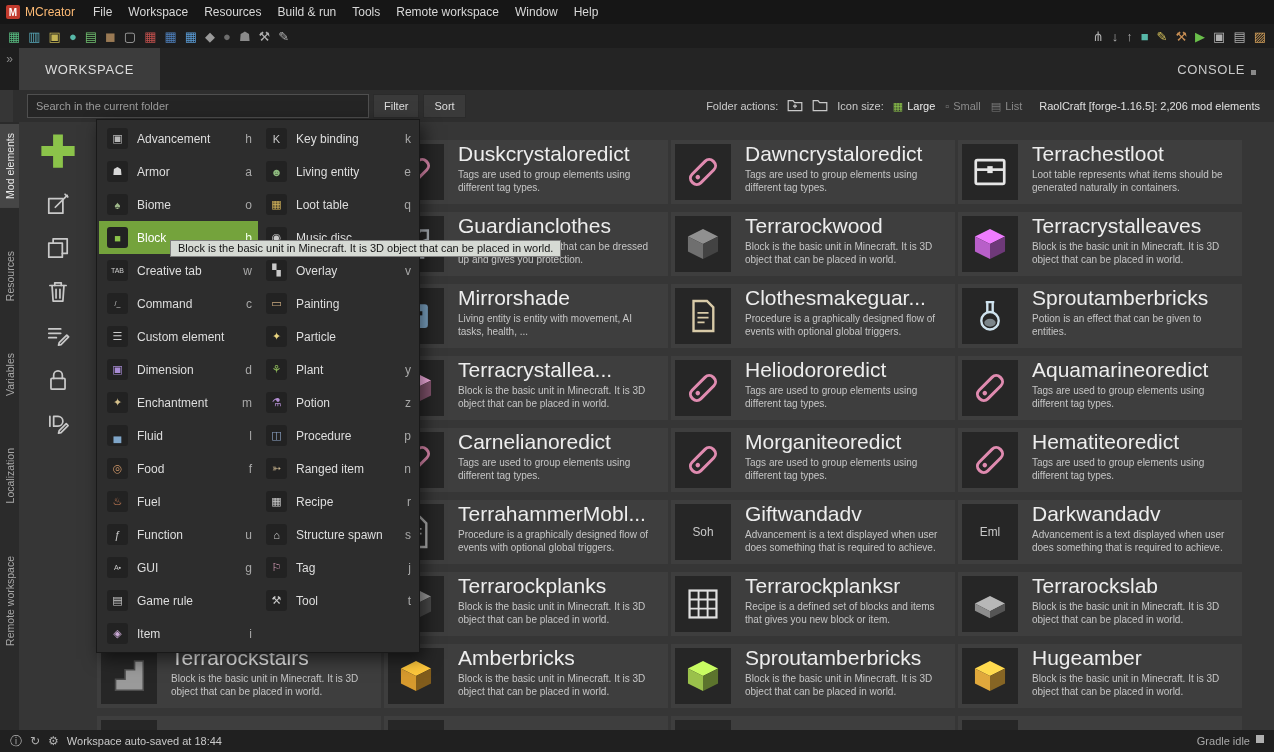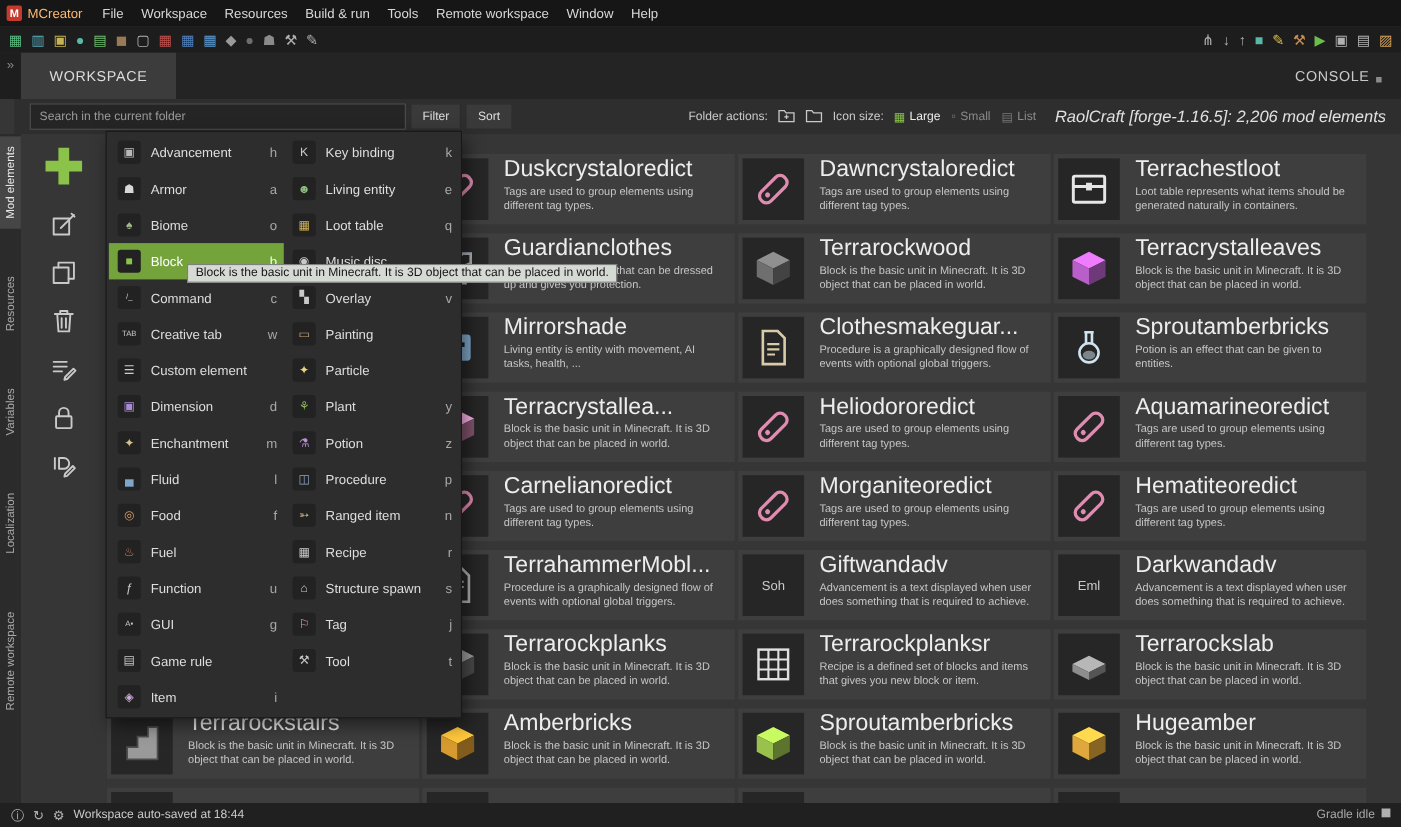--- a/index.html
+++ b/index.html
@@ -30,21 +30,21 @@
   .search-input { width:342px; height:24px; background:#252525; border:1px solid #4f4f4f; color:#ddd; font-size:11px; padding:0 8px; outline:none; }
   .search-input::placeholder { color:#9a9a9a; }
   .btn { height:24px; background:#3a3a3a; border:1px solid #2b2b2b; color:#ddd; font-size:11px; padding:0 10px; }
   .sr-right { margin-left:auto; display:flex; align-items:center; gap:9px; }
   .sr-label { color:#c9c9c9; font-size:11px; }
   .folder-btn { background:none; border:none; display:flex; align-items:center; }
   .size-opt { display:flex; align-items:center; gap:4px; font-size:11px; color:#8a8a8a; cursor:default; }
   .size-opt.active { color:#ececec; }
   .size-ico { font-size:11px; color:#7a7a7a; }
   .size-opt.active .size-ico { color:#8bc34a; }
-  .ws-info { color:#e0e0e0; font-size:15px; margin-left:8px;font-style:italic; }
+  .ws-info { color:#e0e0e0; font-size:11px; margin-left:8px; }
 
   
   .side-tabs { position:absolute; left:0; top:122px; bottom:22px; width:19px; background:#2b2b2b; display:flex; flex-direction:column; align-items:center; padding-top:2px; }
   .side-tab { writing-mode:vertical-rl; transform:rotate(180deg); font-size:10.5px; color:#a8a8a8; padding:9px 3px; margin-bottom:34px; width:19px; display:flex; align-items:center; justify-content:center; }
   .side-tab.active { background:#464646; color:#e8e8e8; }
 
   
   .action-col { position:absolute; left:19px; top:122px; bottom:22px; width:78px; background:#363636; display:flex; flex-direction:column; align-items:center; padding-top:8px; }
   .add-btn { background:none; border:none; margin-bottom:16px; cursor:pointer; }
   .action-btn { background:none; border:none; margin-bottom:15px; cursor:pointer; }
@@ -599,28 +599,28 @@
           <span class="menu-ico" style="color: rgb(159, 185, 138);">♠</span>
           <span class="menu-label">Biome</span>
           <span class="menu-key">o</span>
         </div>
         <div class="menu-row selected">
           <span class="menu-ico" style="color: rgb(139, 195, 74);">■</span>
           <span class="menu-label">Block</span>
           <span class="menu-key">b</span>
         </div>
         <div class="menu-row">
+          <span class="menu-ico small-glyph" style="color: rgb(204, 204, 204);">TAB</span>
+          <span class="menu-label">Creative tab</span>
+          <span class="menu-key">w</span>
+        </div>
+        <div class="menu-row">
           <span class="menu-ico small-glyph" style="color: rgb(204, 204, 204);">/_</span>
           <span class="menu-label">Command</span>
           <span class="menu-key">c</span>
-        </div>
-        <div class="menu-row">
-          <span class="menu-ico small-glyph" style="color: rgb(204, 204, 204);">TAB</span>
-          <span class="menu-label">Creative tab</span>
-          <span class="menu-key">w</span>
         </div>
         <div class="menu-row">
           <span class="menu-ico" style="color: rgb(204, 204, 204);">☰</span>
           <span class="menu-label">Custom element</span>
           <span class="menu-key"></span>
         </div>
         <div class="menu-row">
           <span class="menu-ico" style="color: rgb(168, 139, 212);">▣</span>
           <span class="menu-label">Dimension</span>
           <span class="menu-key">d</span>

